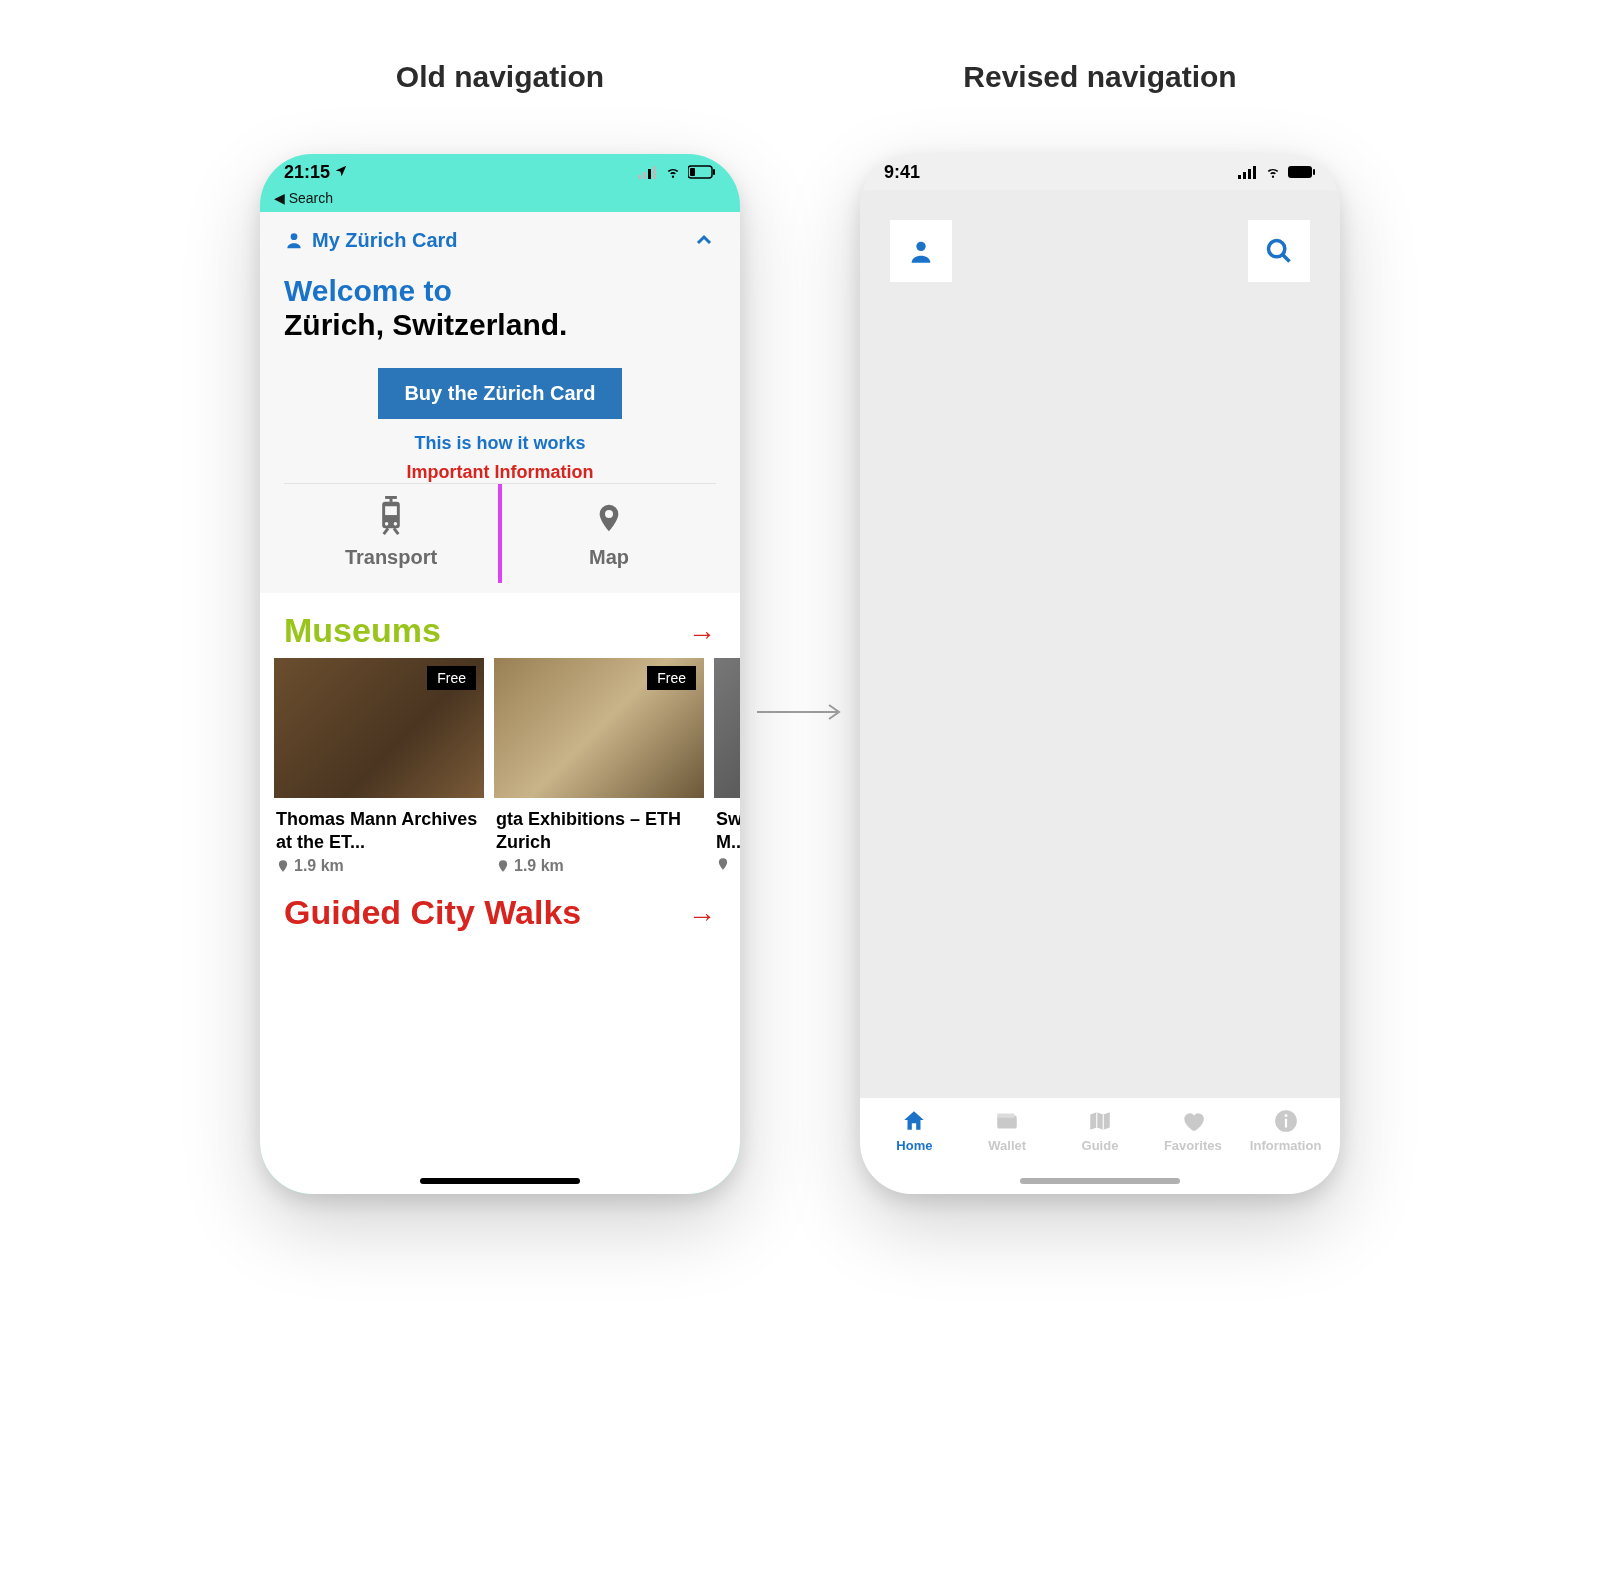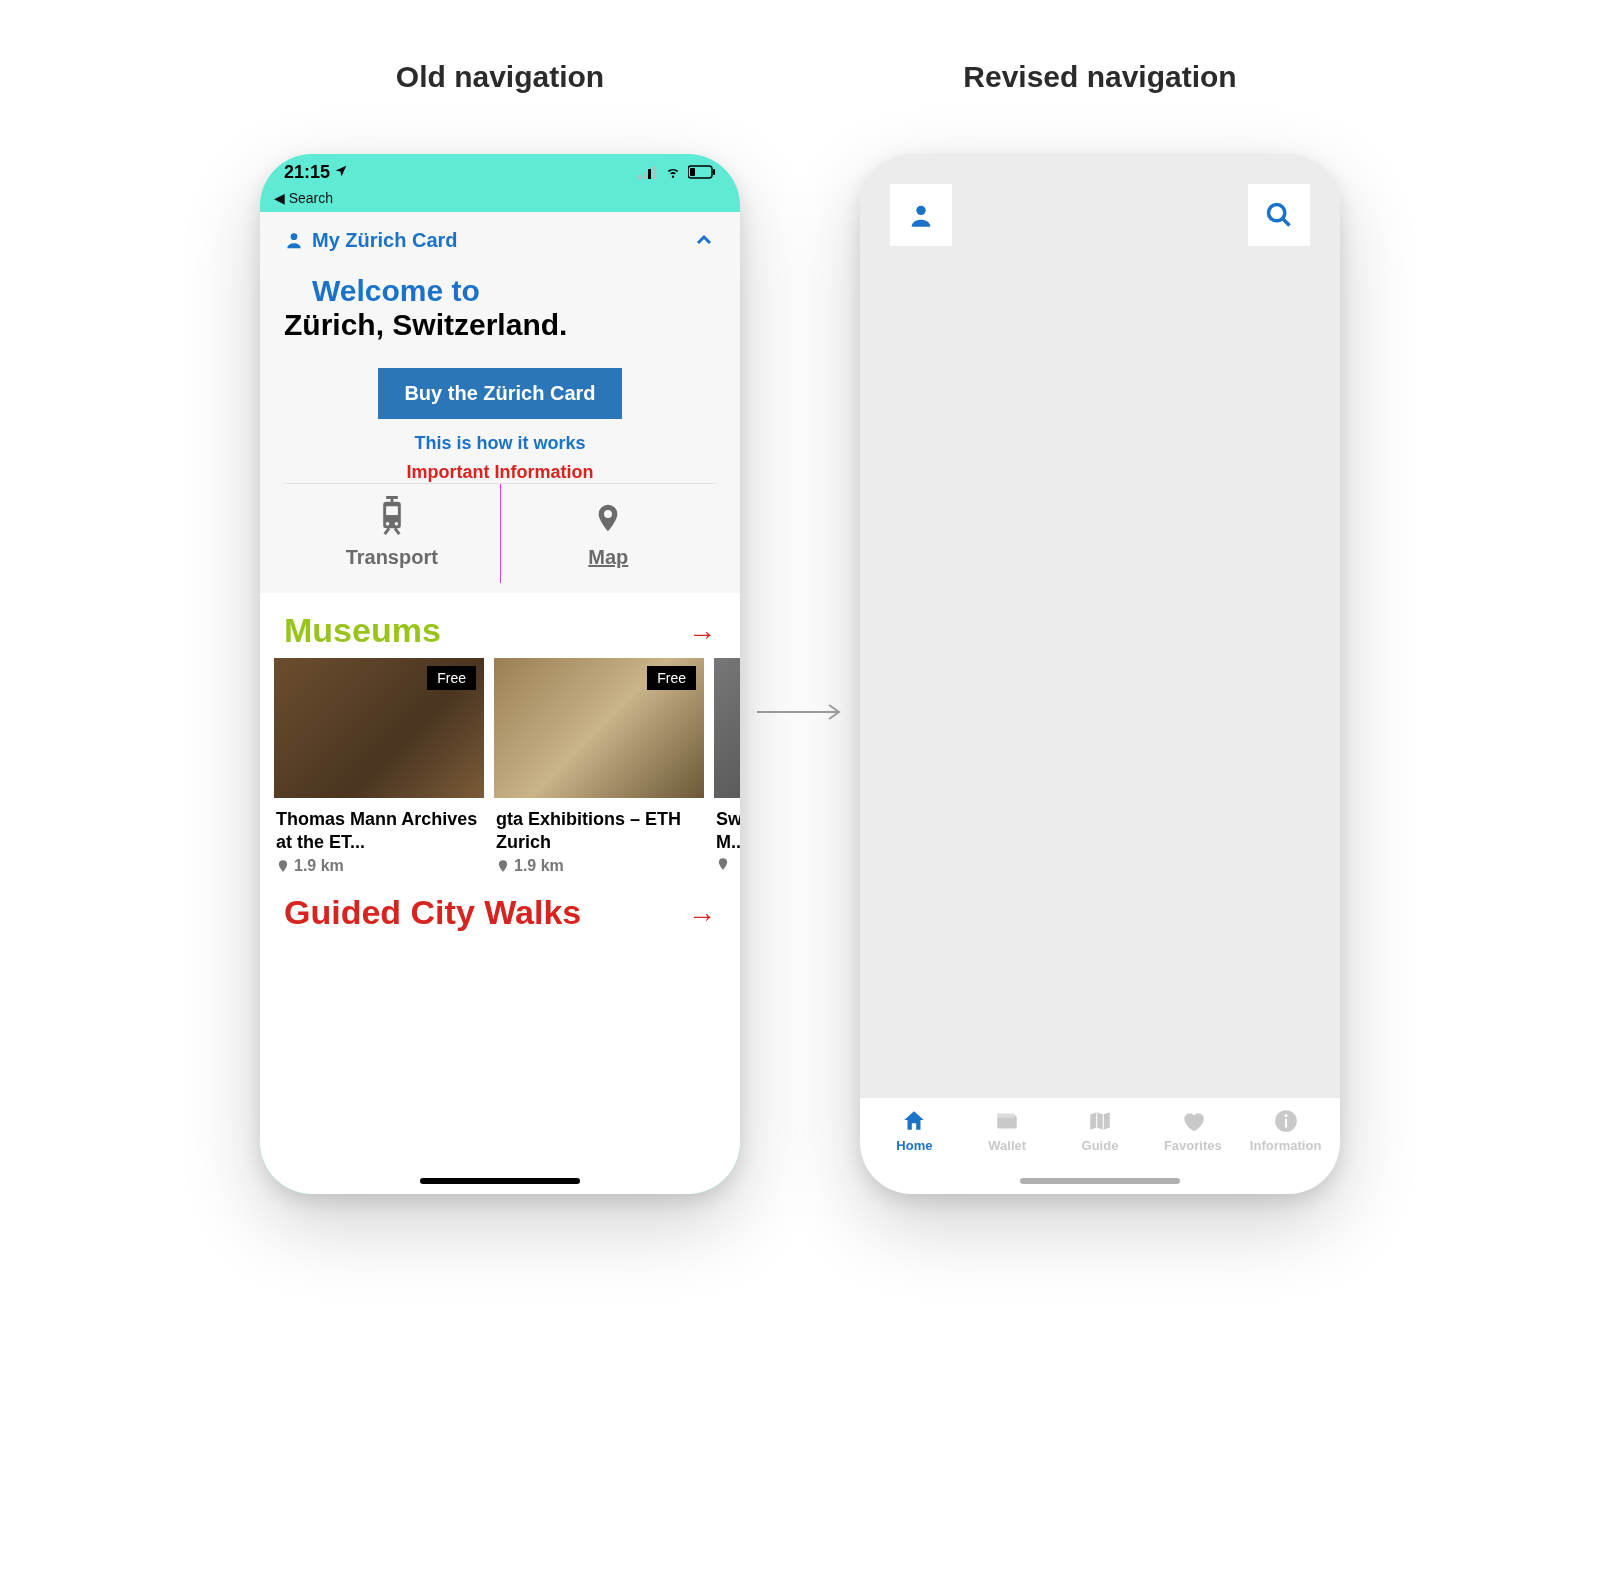--- a/index.html
+++ b/index.html
@@ -67,21 +67,21 @@
   .card-row {
     display: flex;
     justify-content: space-between;
     align-items: center;
     color: #1a73c8;
     font-weight: 700;
     font-size: 20px;
   }
   .card-row .left { display: flex; align-items: center; gap: 8px; }
   .welcome { margin-top: 22px; }
-  .welcome-line1 { color: #1a73c8; font-size: 30px; font-weight: 700; margin-left: 28px; }
+  .welcome-line1 { color: #1a73c8; font-size: 30px; font-weight: 700; }
   .welcome-line2 { color: #000; font-size: 30px; font-weight: 700; }
   .buy-wrap { text-align: center; margin-top: 26px; }
   .buy-btn {
     background: #2a76b9;
     color: #fff;
     border: none;
     padding: 14px 26px;
     font-size: 20px;
     font-weight: 700;
     display: inline-block;
@@ -93,21 +93,21 @@
     border-top: 1px solid #e3e3e3;
   }
   .nav3 .item {
     flex: 1;
     text-align: center;
     padding: 12px 0 14px;
     color: #6b6b6b;
     font-weight: 700;
     font-size: 20px;
   }
-  .nav3 .item + .item { border-left: 1px solid #d946ef; text-decoration: underline; }
+  .nav3 .item + .item { border-left: 4px solid #d946ef; }
   .nav3 svg { display: block; margin: 0 auto 6px; }
   .section-title {
     display: flex;
     justify-content: space-between;
     align-items: center;
     padding: 18px 24px 8px;
   }
   .section-title.museums .t { color: #99c41c; font-size: 34px; font-weight: 700; }
   .section-title.walks   .t { color: #d8241f; font-size: 34px; font-weight: 700; line-height: 1.15; }
   .arrow-right { color: #d8241f; font-size: 28px; font-weight: 800; }
@@ -329,20 +329,39 @@
         </div>
       </div>
 
       <div class="home-indicator"></div>
     </div>
   </div>
 
   <div class="col">
     <div class="col-title">Revised navigation</div>
     <div class="phone">
+      <div class="status-bar light">
+        <span>9:41</span>
+        <span style="flex:1"></span>
+        <span class="status-right">
+          <svg width="20" height="14" viewBox="0 0 20 14">
+              <rect x="0" y="10" width="3" height="4" fill="#000"></rect>
+              <rect x="5" y="7" width="3" height="7" fill="#000"></rect>
+              <rect x="10" y="4" width="3" height="10" fill="#000"></rect>
+              <rect x="15" y="1" width="3" height="13" fill="#000"></rect>
+            </svg>
+          <svg width="18" height="14" viewBox="0 0 24 24" fill="#000">
+              <path d="M12 18a2 2 0 100 4 2 2 0 000-4zm-5-4a8 8 0 0110 0l-2 2a5 5 0 00-6 0zm-4-4a14 14 0 0118 0l-2 2a11 11 0 00-14 0z"></path>
+            </svg>
+          <svg width="28" height="14" viewBox="0 0 28 14">
+              <rect x="0" y="1" width="24" height="12" rx="3" fill="#000"></rect>
+              <rect x="25" y="4" width="2" height="6" rx="1" fill="#000"></rect>
+            </svg>
+        </span>
+      </div>
 
       <div class="rev-body">
         <div class="rev-top">
           <div class="top-btn">
             <svg width="28" height="28" viewBox="0 0 24 24" fill="#1a73c8">
                 <circle cx="12" cy="8" r="4"></circle>
                 <path d="M4 22c0-4 4-6 8-6s8 2 8 6z"></path>
               </svg>
           </div>
           <div class="top-btn">

